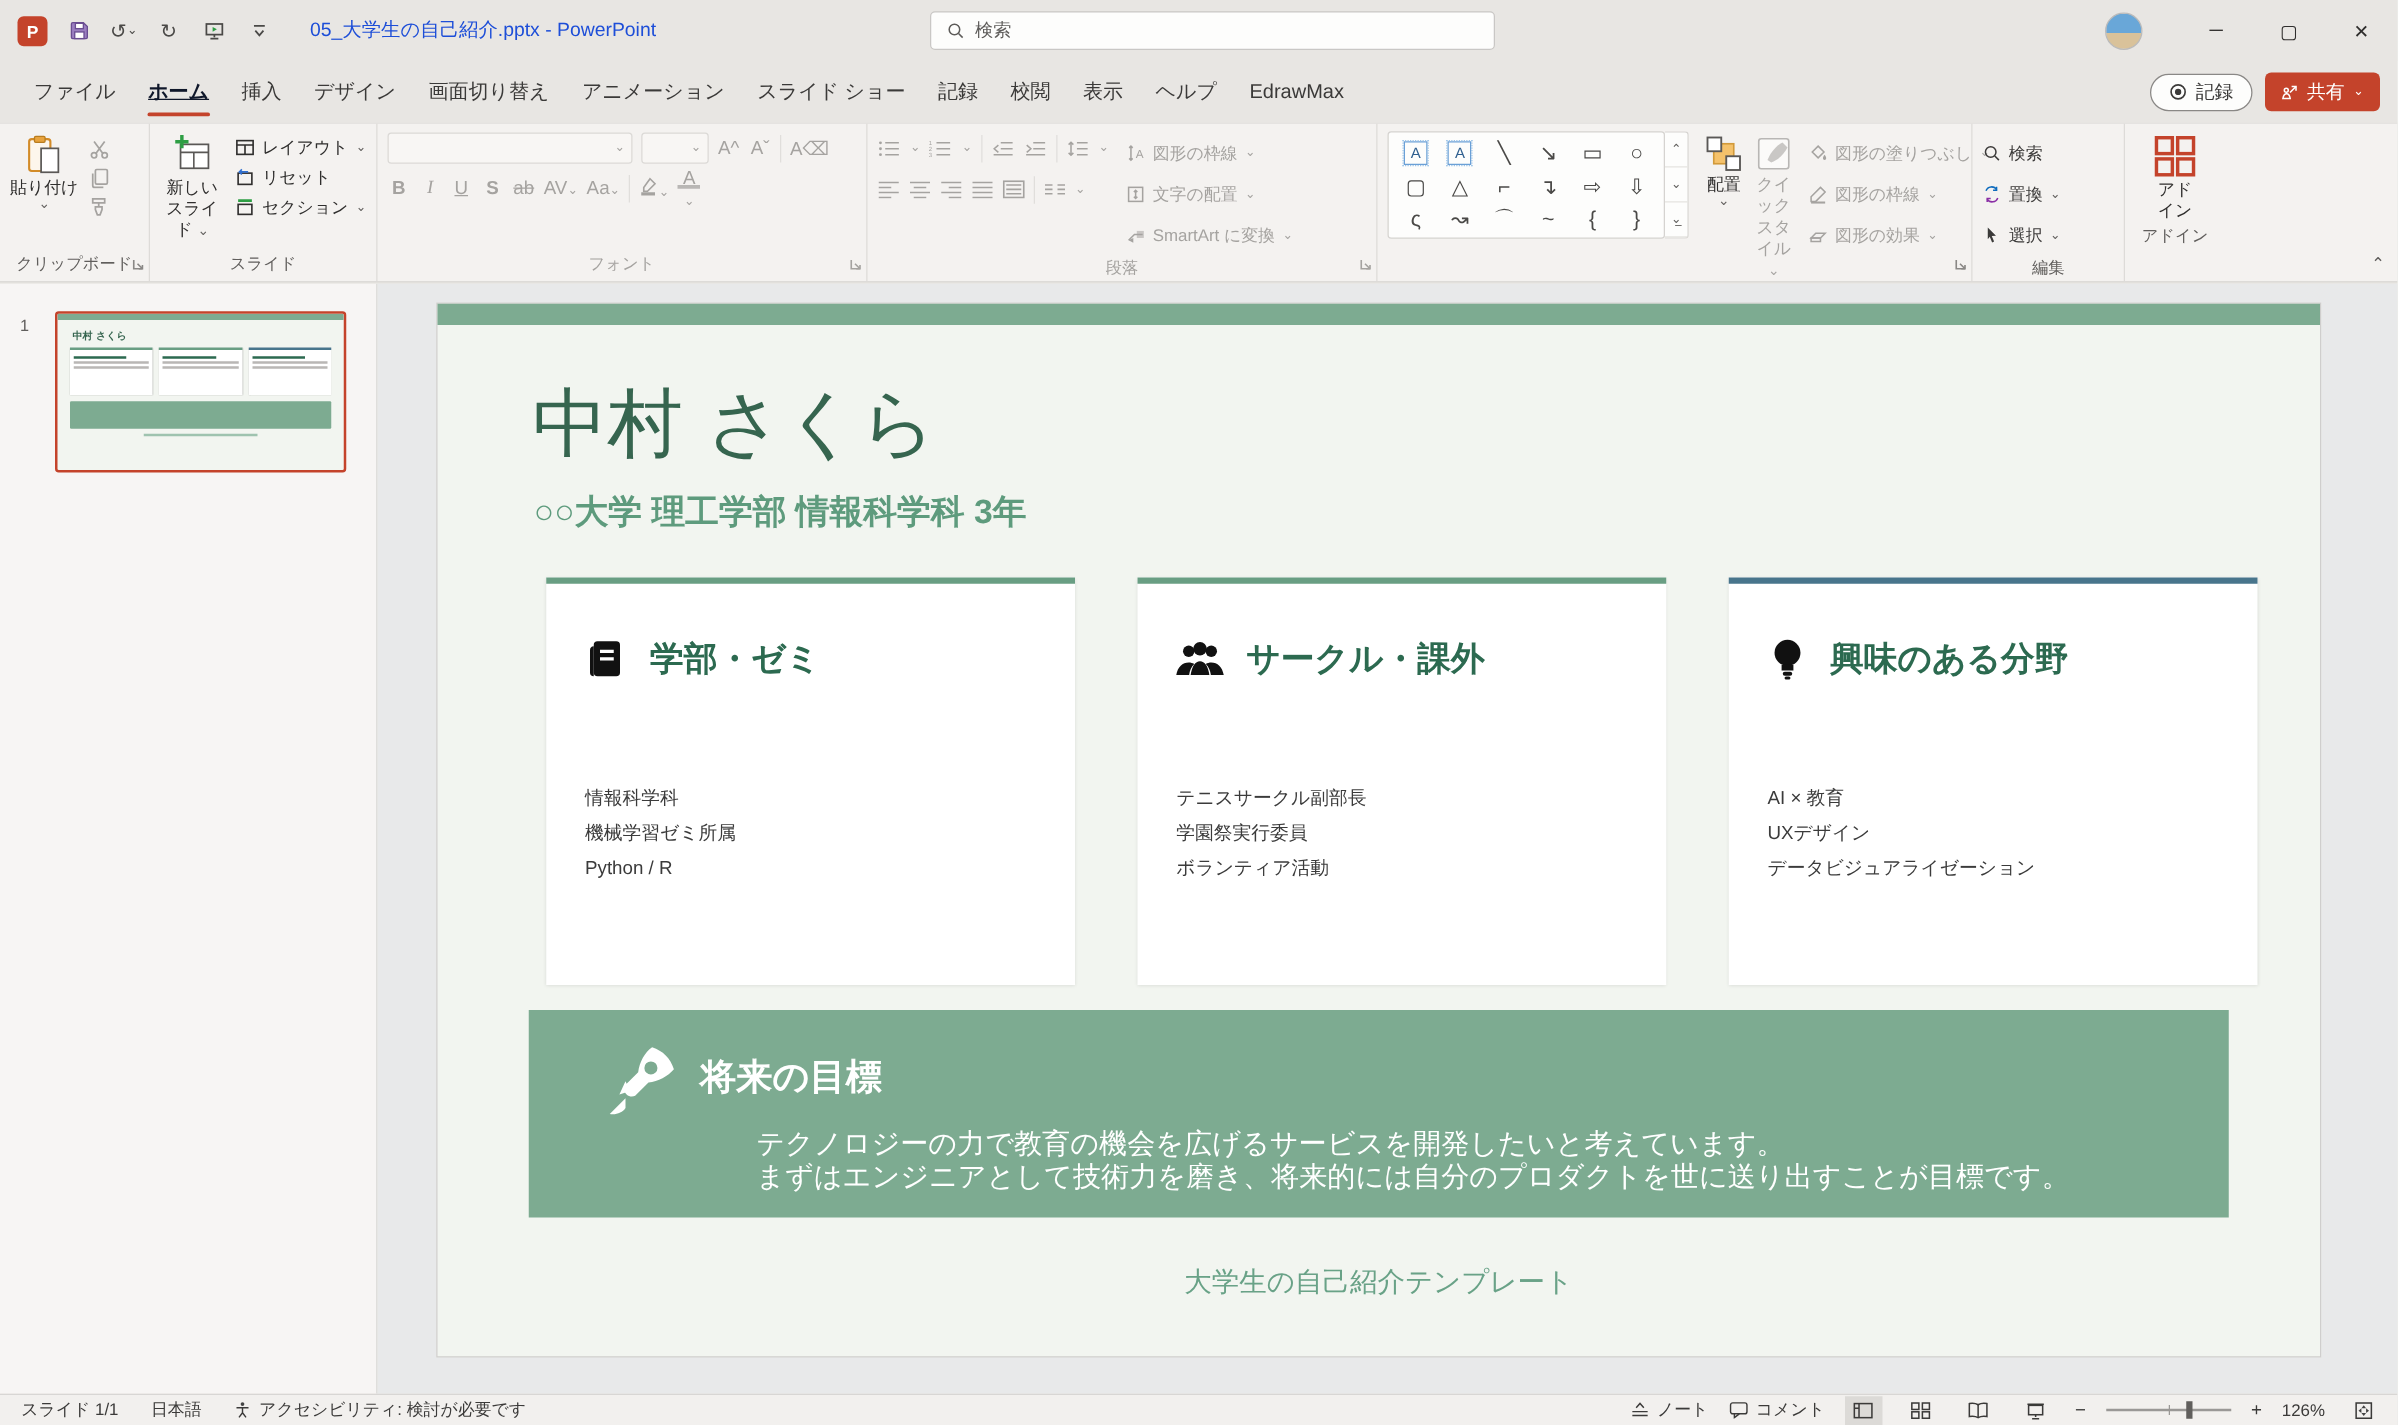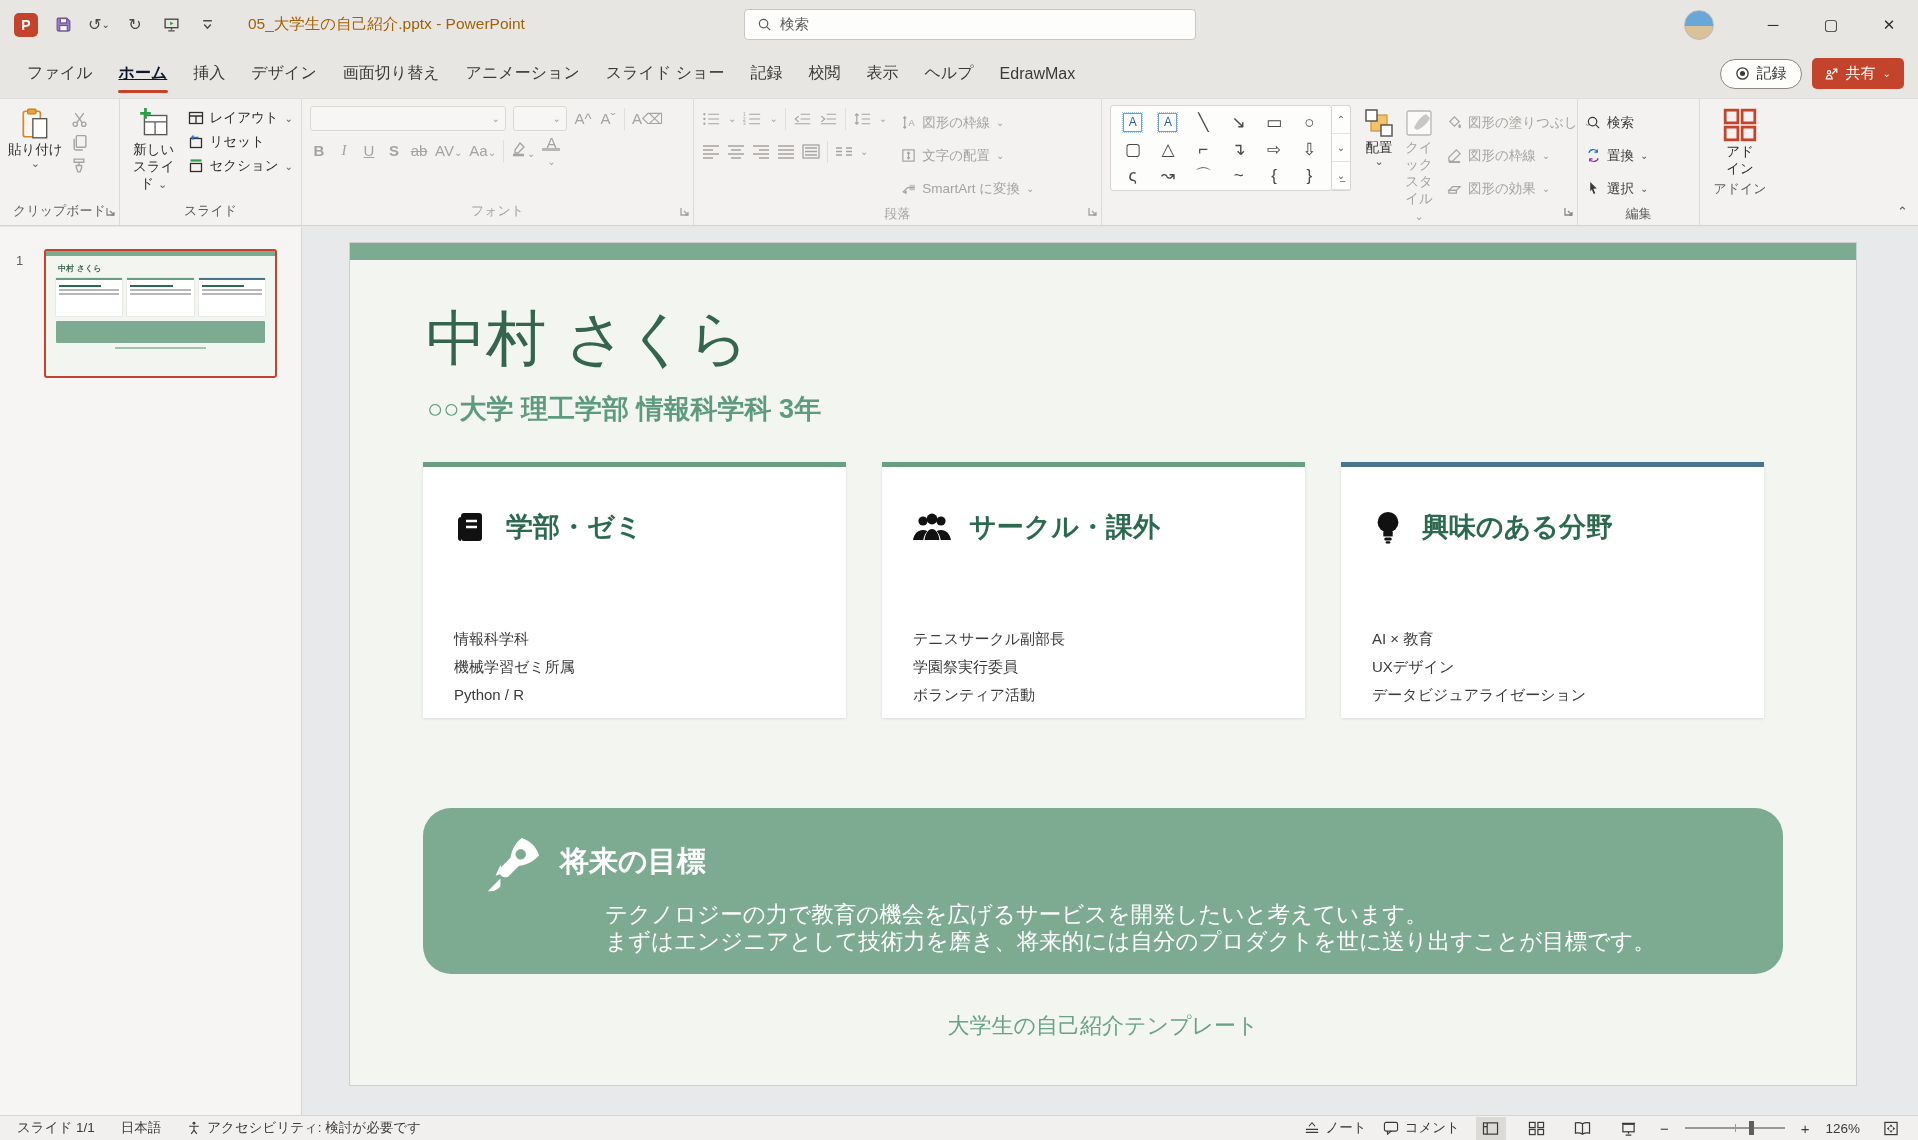--- a/index.html
+++ b/index.html
@@ -6,21 +6,21 @@
   html,body { width:1918px; height:1140px; overflow:hidden; }
   body { font-family:"Liberation Sans","DejaVu Sans",sans-serif; color:#3b3a39; background:#e8e6e3; font-size:14px; }
   .app { position:relative; width:1918px; height:1140px; }
 
   
   .titlebar { position:absolute; left:0; top:0; right:0; height:49px; background:#e8e6e3; display:flex; align-items:center; }
   .tb-left { display:flex; align-items:center; gap:14px; padding-left:14px; }
   .pp-logo { width:24px; height:24px; border-radius:5px; background:#c4432b; color:#fff; font-weight:bold; font-size:14px; display:flex; align-items:center; justify-content:center; }
   .qat-btn { width:22px; height:22px; display:flex; align-items:center; justify-content:center; color:#4a4947; font-size:16px; }
   .qat-sep { font-size:10px; color:#4a4947; }
-  .tb-title { margin-left:16px; font-size:15.5px; color:#a16207; white-space:nowrap; }
+  .tb-title { margin-left:16px; font-size:15.5px; color:#1d4ed8; white-space:nowrap; }
   .searchbox { position:absolute; left:744px; top:9px; width:452px; height:31px; background:#fdfdfc; border:1px solid #c9c7c5; border-radius:4px; display:flex; align-items:center; gap:8px; padding:0 12px; color:#5d5b59; font-size:14.5px; }
   .tb-right { position:absolute; right:0; top:0; height:49px; display:flex; align-items:center; }
   .avatar { width:30px; height:30px; border-radius:50%; background:linear-gradient(#69a7d8 55%, #d9c29a 55%); border:1px solid #bbb; margin-right:30px; }
   .winbtn { width:58px; height:49px; display:flex; align-items:center; justify-content:center; font-size:15px; color:#2f2e2d; }
 
   
   .tabrow { position:absolute; left:0; top:49px; right:0; height:49px; display:flex; align-items:center; padding-left:14px; }
   .tab { padding:0 13px; height:100%; display:flex; align-items:center; font-size:16px; color:#3b3a39; position:relative; white-space:nowrap; }
   .tab.active { font-weight:bold; color:#0f172a;text-decoration:underline; }
   .tab.active::after { content:""; position:absolute; left:12px; right:12px; bottom:5px; height:3px; border-radius:2px; background:#c4432b; }
@@ -68,25 +68,25 @@
   .mini-line.hd { background:#2c6a50; width:70%; }
   .mini-goal { margin:5px 10px 0; height:22px; background:#7dab91; border-radius:1px; }
   .mini-foot { margin:4px auto 0; width:40%; height:2px; background:#9fc3af; }
 
   .workspace { flex:1; background:#e8e9ea; position:relative; }
   .slide { position:absolute; left:47px; top:15px; width:1508px; height:844px; background:#f2f5f0; border:1px solid #cfcecd; }
   .slide-topbar { position:absolute; left:0; top:0; width:100%; height:17px; background:#7dab91; }
   .s-title { position:absolute; left:76px; top:56px; font-size:60px; color:#36654f; font-family:"DejaVu Serif","Liberation Serif",serif; }
   .s-sub { position:absolute; left:77px; top:148px; font-size:27px; color:#5e9b7d; font-weight:bold; }
   .cards { position:absolute; left:73px; top:219px; display:flex; gap:36px; }
-  .card { width:423px; height:256px; background:#fff; border-top:5px solid #14b8a6; box-shadow:0 1px 3px rgba(0,0,0,.10); position:relative; }
+  .card { width:423px; height:326px; background:#fff; border-top:5px solid #14b8a6; box-shadow:0 1px 3px rgba(0,0,0,.10); position:relative;margin-left:14px; }
   .card-head { position:absolute; left:30px; top:42px; display:flex; align-items:center; gap:17px; }
   .card-title { font-size:27px; font-weight:bold; color:#2c6a50; }
   .card-body { position:absolute; left:31px; top:158px; font-size:15px; color:#3b3b3b; line-height:28px; }
-  .goal { position:absolute; left:73px; top:565px; width:1360px; height:166px; background:#7dab91;border-radius:28px; }
+  .goal { position:absolute; left:73px; top:565px; width:1360px; height:166px; background:#7dab91; }
   .goal-title { position:absolute; left:137px; top:34px; font-size:29px; font-weight:bold; color:#fff; }
   .goal-body { position:absolute; left:138px; top:93px; font-size:22.5px; color:#fff; line-height:27px;margin-left:44px; }
   .goal-rocket { position:absolute; left:58px; top:26px; }
   .s-footer { position:absolute; left:0; top:768px; width:100%; text-align:center; font-size:22px; color:#69a287; }
 
   
   .statusbar { position:absolute; left:0; bottom:0; right:0; height:25px; background:#f2f0ee; border-top:1px solid #d8d6d4; display:flex; align-items:center; font-size:13.5px; color:#3b3a39; }
   .sb-left { display:flex; align-items:center; gap:26px; padding-left:17px; }
   .sb-item { display:flex; align-items:center; gap:6px; white-space:nowrap; }
   .sb-right { margin-left:auto; display:flex; align-items:center; gap:16px; padding-right:12px; }

